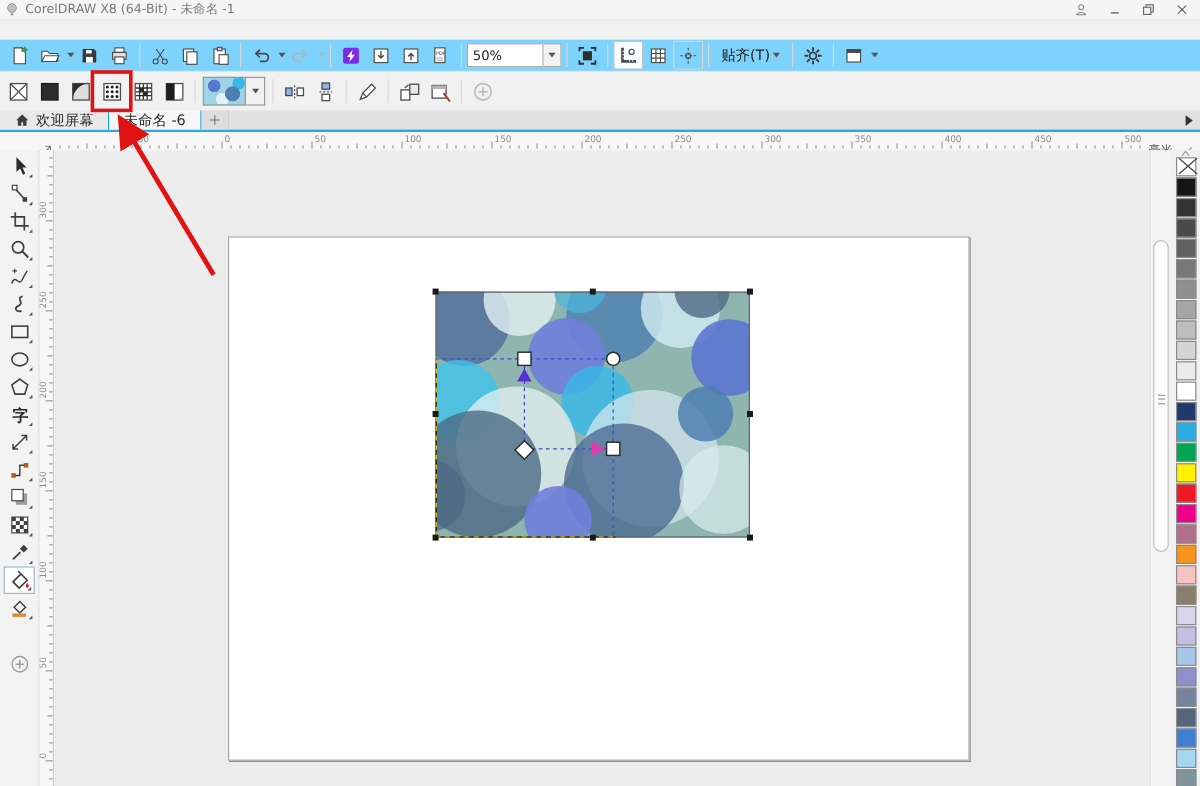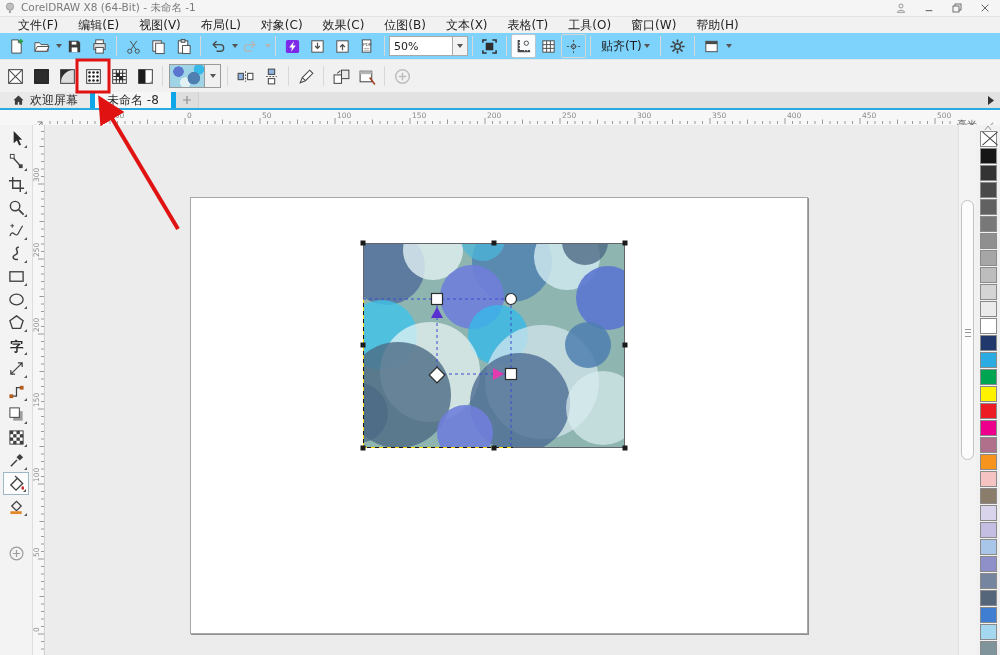--- a/index.html
+++ b/index.html
@@ -40,21 +40,21 @@
   .picker .swatchbox{width:34px;height:22px;border:1px solid #9a9a9a;background:#9fd4e6;
       background-image:radial-gradient(circle at 25% 30%,#5b76cf 0 5px,transparent 5.5px),
                        radial-gradient(circle at 70% 60%,#4e7fb0 0 6px,transparent 6.5px),
                        radial-gradient(circle at 45% 80%,#e2f1f3 0 5px,transparent 5.5px),
                        radial-gradient(circle at 85% 20%,#37b9e8 0 5px,transparent 5.5px);}
   .picker .pick-arrow{width:15px;height:22px;border:1px solid #9a9a9a;border-left:none;background:#f0f0f0;
       display:flex;align-items:center;justify-content:center;}
   
   .tabbar{position:absolute;top:92px;left:0;right:0;height:16px;background:#e2e2e2;
           border-bottom:2px solid #29abe2;display:flex;align-items:stretch;box-sizing:content-box;}
-  .tab{display:flex;align-items:center;gap:5px;padding:0 12px;font-size:12px;color:#2b2b2b;background:#e9e9e9;border-right:5px solid #0ea5e9;justify-content:space-between;}
+  .tab{display:flex;align-items:center;gap:5px;padding:0 12px;font-size:12px;color:#2b2b2b;background:#e9e9e9;border-right:1px solid #0ea5e9;justify-content:space-between;}
   .tab.active{background:#f6f6f6;}
   .tab .ic{width:13px;height:13px;}
   .newtab{width:22px;display:flex;align-items:center;justify-content:center;background:#dedede;border-right:1px solid #cfcfcf;}
   .newtab .ic{width:12px;height:12px;}
   .tab-scroll{margin-left:auto;width:18px;display:flex;align-items:center;justify-content:center;color:#333;font-size:9px;}
   
   .rulerrow{position:absolute;top:110px;left:0;right:0;height:31px;background:#f7f7f7;
             border-bottom:1px solid #cfcfcf;display:flex;box-sizing:border-box;}
   .ruler-corner{width:45px;display:flex;align-items:center;justify-content:flex-start;padding-left:34px;box-sizing:border-box;}
   .ruler-corner svg{width:9px;height:9px;}
@@ -126,34 +126,20 @@
         </svg>
       </span>
       <span class="winbtn">
         <svg viewBox="0 0 18 18">
             <path d="M4 4l10 10M14 4L4 14" stroke="#5a5a5a" stroke-width="1.4"></path>
           </svg>
       </span>
     </div>
   </div>
 
-  <div class="menubar" id="menubar">
-      <span class="menu-item">文件(F)</span>
-      <span class="menu-item">编辑(E)</span>
-      <span class="menu-item">视图(V)</span>
-      <span class="menu-item">布局(L)</span>
-      <span class="menu-item">对象(C)</span>
-      <span class="menu-item">效果(C)</span>
-      <span class="menu-item">位图(B)</span>
-      <span class="menu-item">文本(X)</span>
-      <span class="menu-item">表格(T)</span>
-      <span class="menu-item">工具(O)</span>
-      <span class="menu-item">窗口(W)</span>
-      <span class="menu-item">帮助(H)</span>
-    </div>
 
   <div class="toolbar">
     <span class="tbtn">
         <svg class="ic" viewBox="0 0 18 18">
           <path d="M4 2h7l3 3v11H4z" fill="#fff" stroke="#4a4a4a"></path>
           <path d="M11 2v3h3" fill="none" stroke="#4a4a4a"></path>
           <path d="M13.5 1v5M11 3.5h5" stroke="#2a9c3f" stroke-width="1.6"></path>
         </svg>
       </span>
     <span class="tbtn">
@@ -398,21 +384,21 @@
   </div>
 
   <div class="tabbar">
     <div class="tab">
       <svg class="ic" viewBox="0 0 18 18">
         <path d="M9 2L2 8.5h2V15h4v-4h2v4h4V8.5h2z" fill="#3d3d3d"></path>
       </svg>
       <span>欢迎屏幕</span>
     </div>
     <div class="tab active">
-      <span>未命名 -8</span>
+      <span>未命名 -6</span>
     </div>
     <div class="newtab">
       <svg class="ic" viewBox="0 0 18 18">
         <path d="M9 3v12M3 9h12" stroke="#8f8f8f" stroke-width="1.8"></path>
       </svg>
     </div>
     <div class="tab-scroll">
       <svg width="8" height="9" viewBox="0 0 8 9">
           <path d="M1 0l6 4.5L1 9z" fill="#333"></path>
         </svg>

